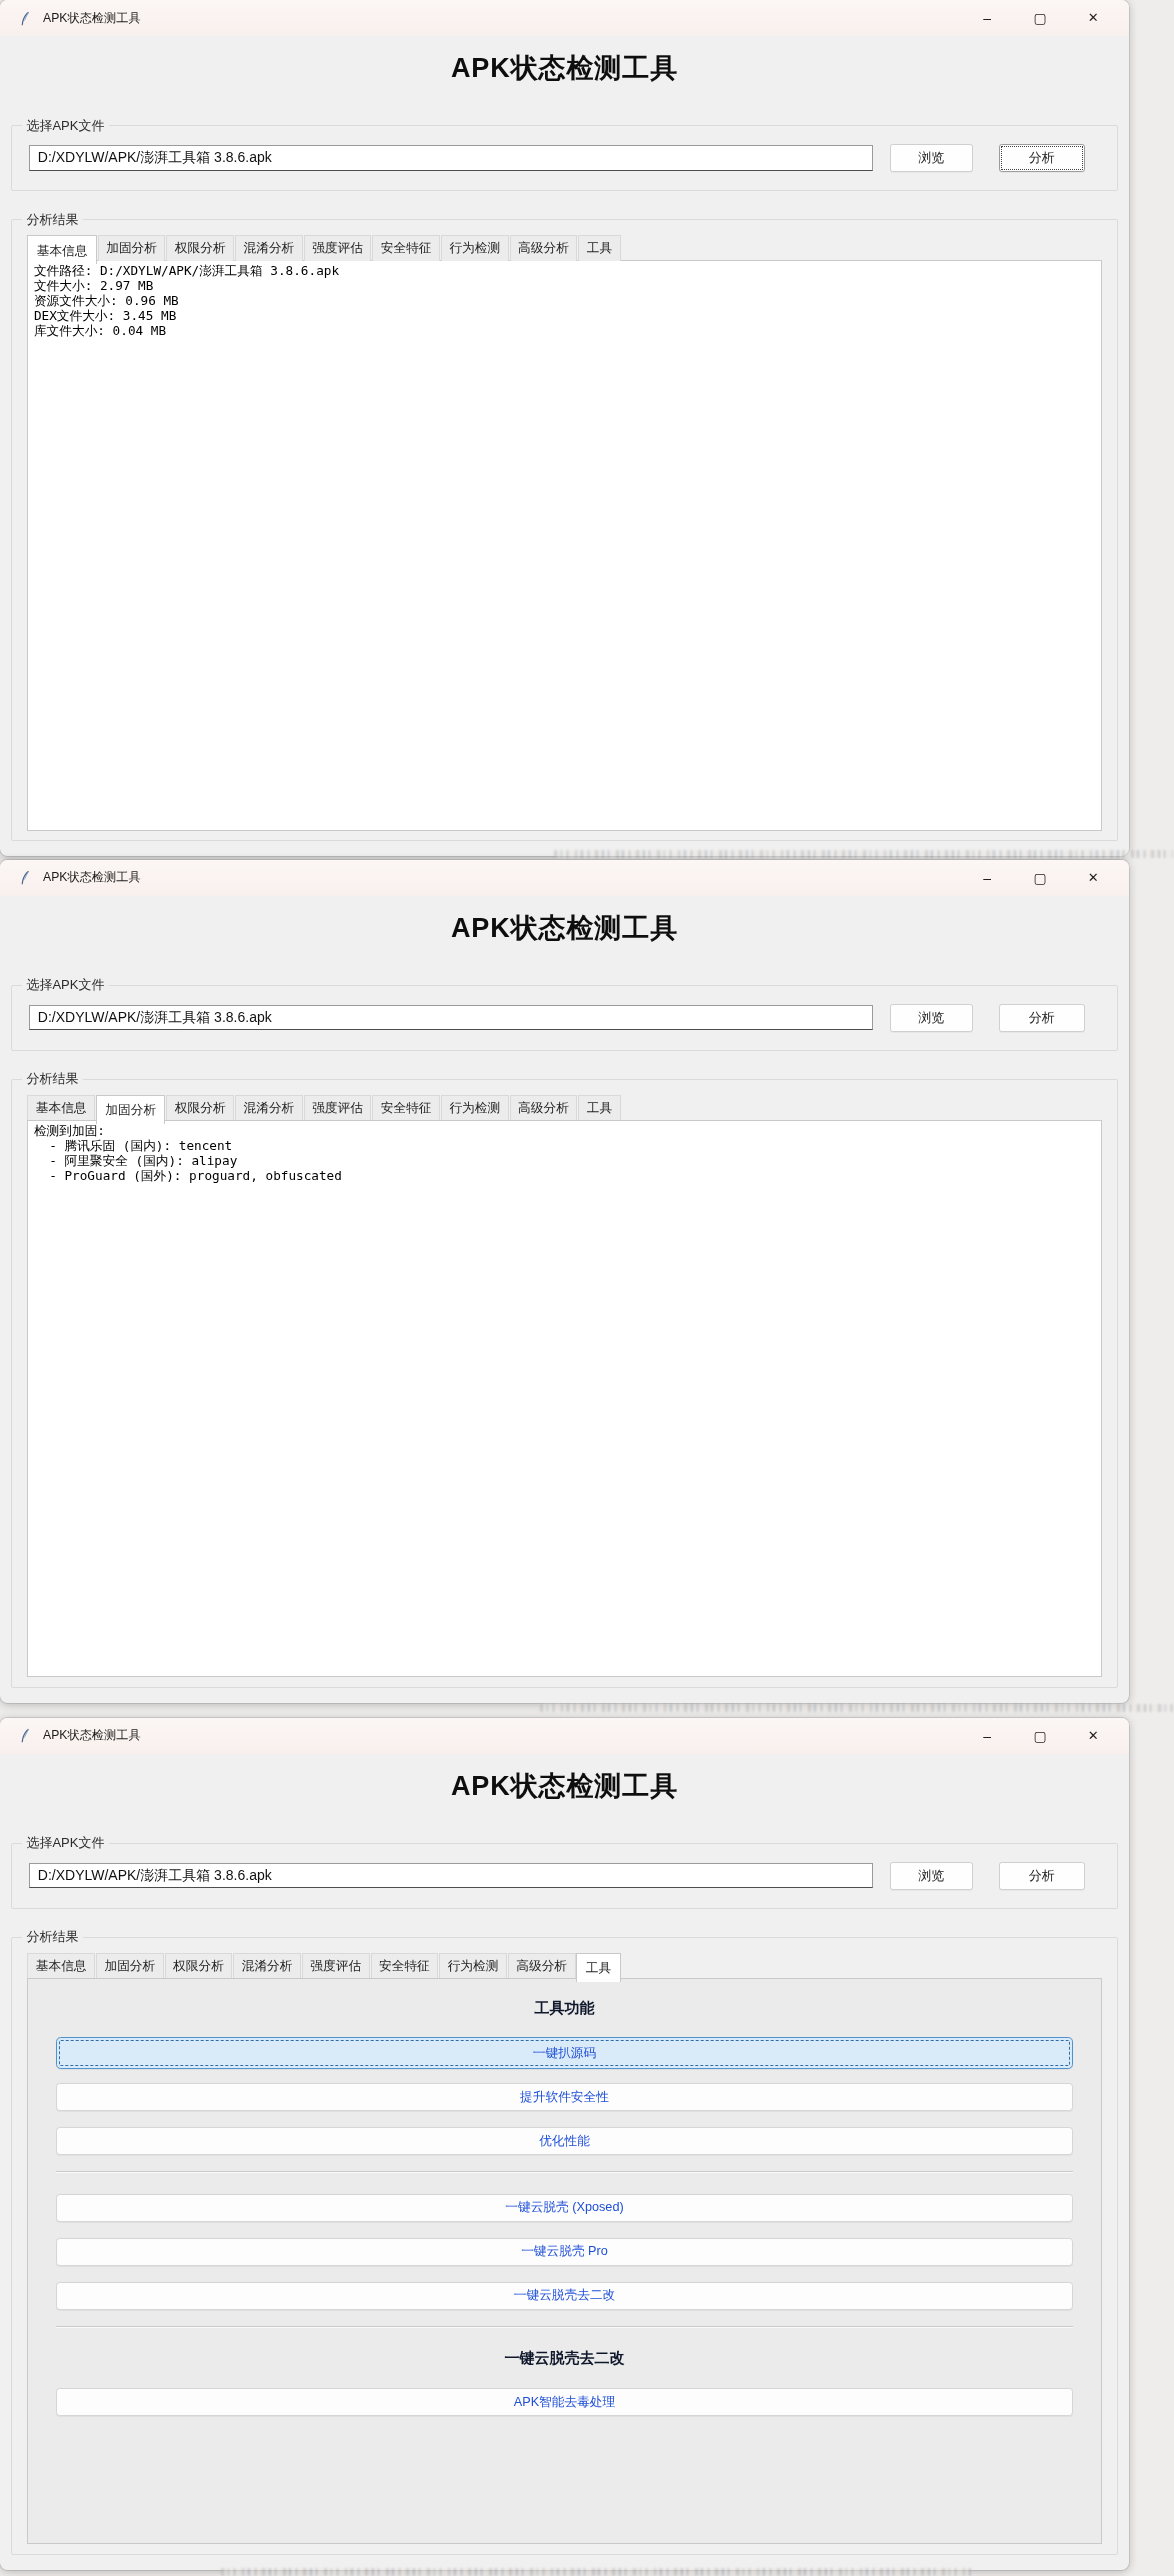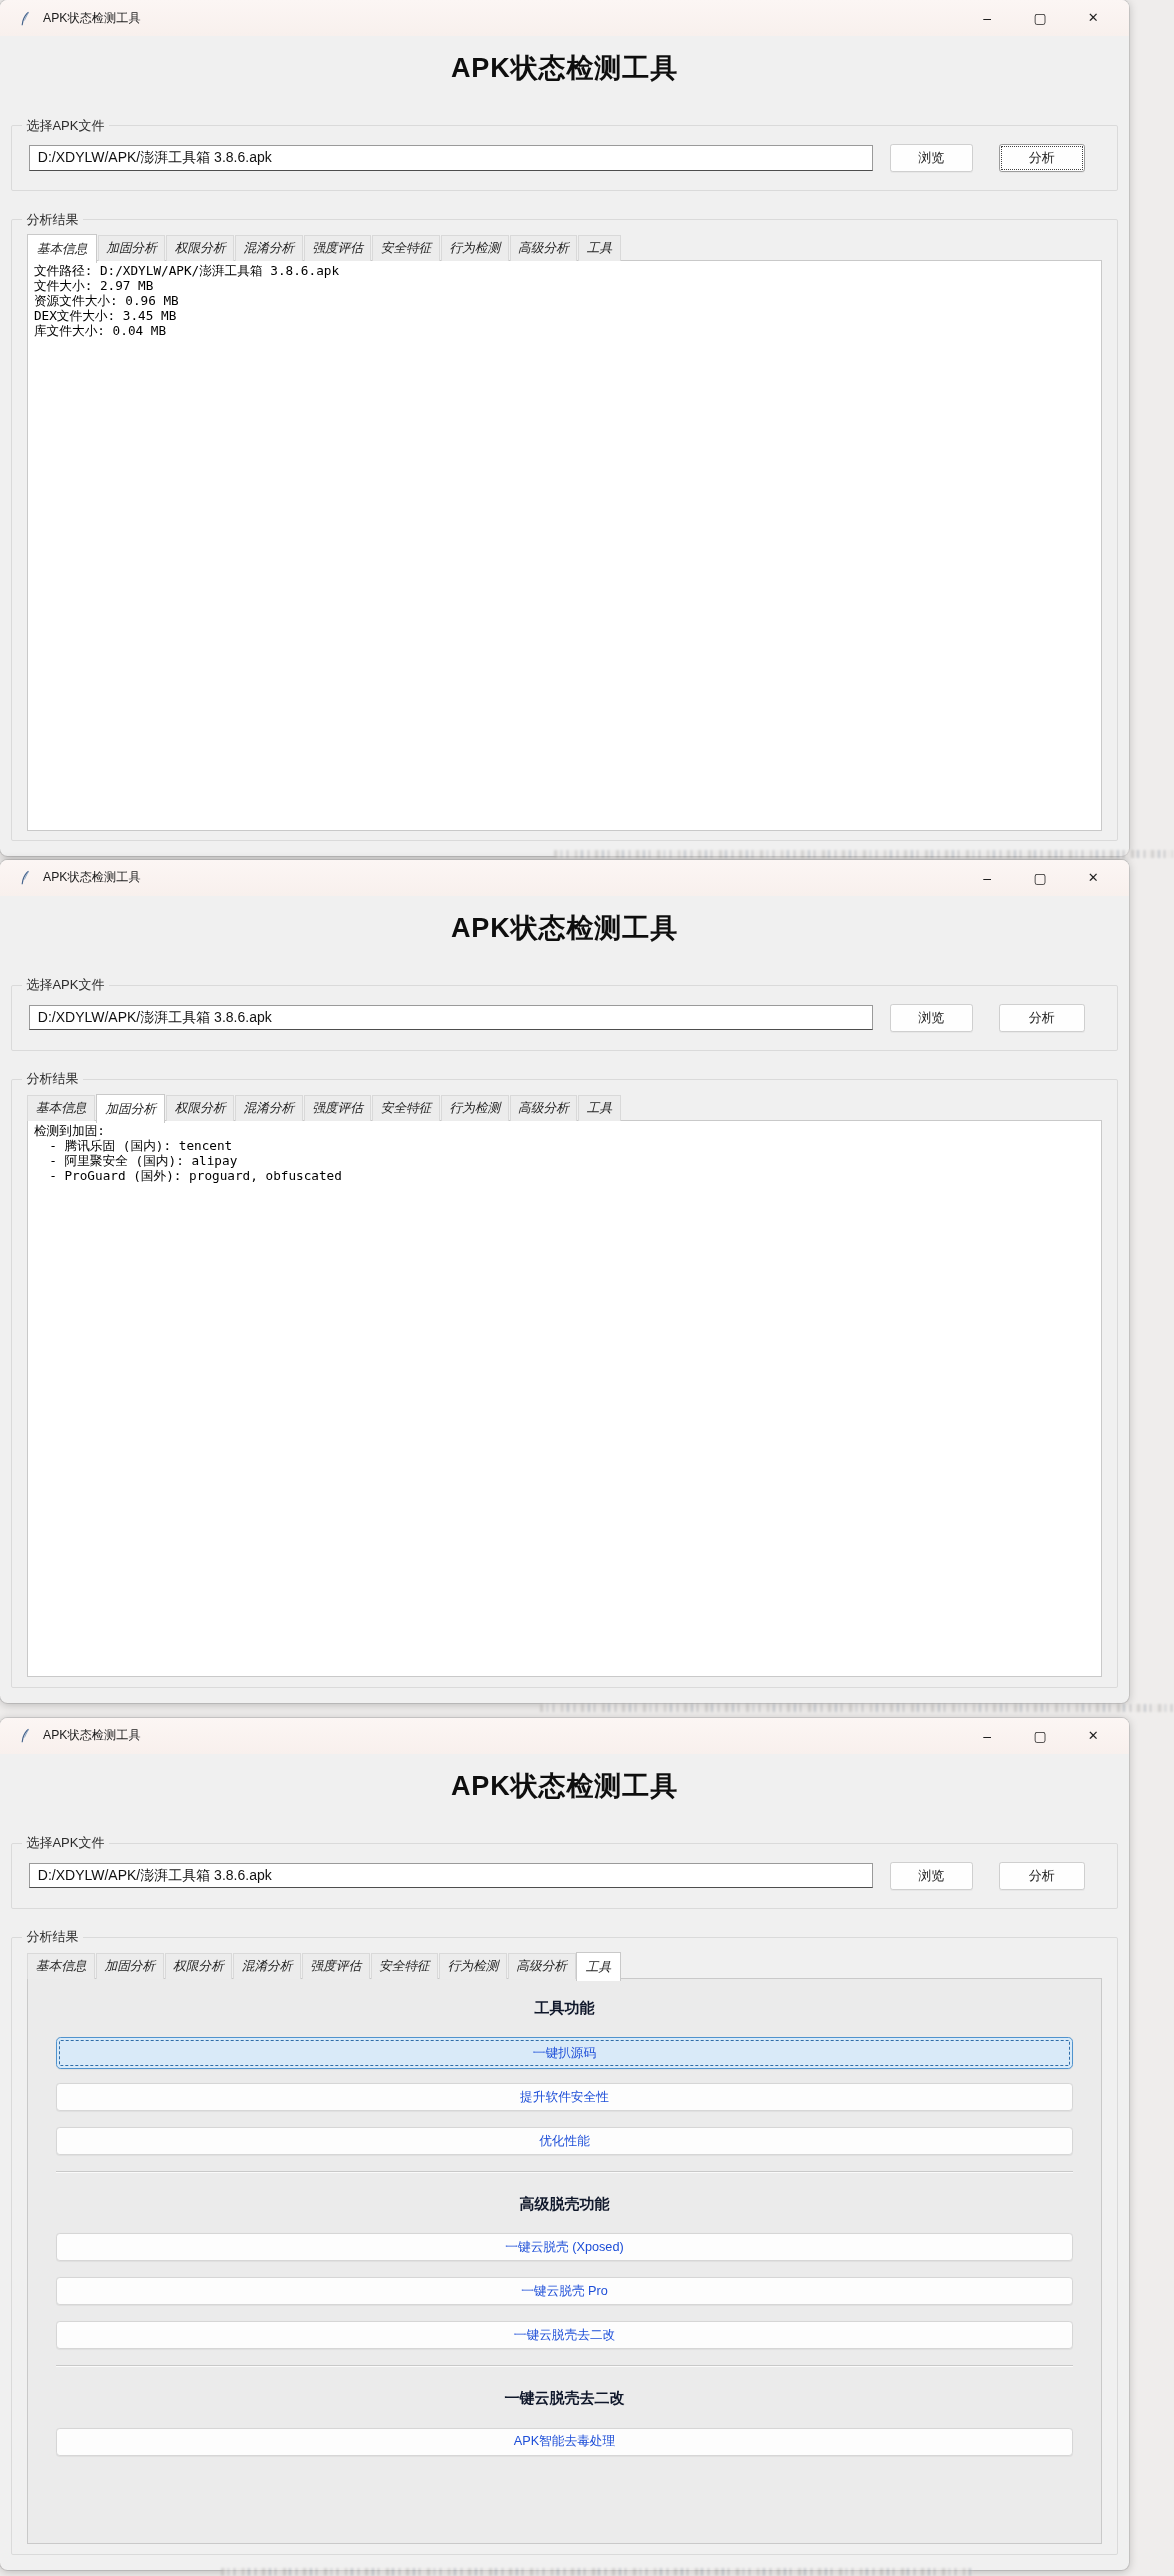--- a/index.html
+++ b/index.html
@@ -34,21 +34,21 @@
   .file-input{
     flex:1;height:22.5px;background:#ffffff;border:0.9px solid #9a9a9a;border-bottom:1.9px solid #4d4d4d;
     font-size:14px;padding:0.9px 7.5px 0;color:#111;font-family:inherit;min-width:0;
   }
   .btn{height:28px;background:#fefefe;border:0.9px solid #cfcfcf;border-radius:2.8px;font-size:13px;color:#1c1c1c;font-family:inherit;box-shadow:0 0.9px 0.9px rgba(0,0,0,.04);}
   .browse-btn{width:83px;margin-left:17px;}
   .analyze-btn{width:86px;margin-left:26px;}
   .analyze-btn.focused{outline:0.9px dotted #3f3f3f;outline-offset:-3.8px;border-color:#9c9c9c;}
   .group-results{flex:1;margin-top:28px;margin-bottom:15px;}
   .notebook{position:absolute;inset:15px 15px 9.4px 15px;display:flex;flex-direction:column;}
-  .tabs{display:flex;align-items:center;flex:0 0 26px;height:26px;position:relative;z-index:2;font-style:italic;}
+  .tabs{display:flex;align-items:flex-start;flex:0 0 26px;height:26px;position:relative;z-index:2;}
   .tab{font-size:12.7px;color:#1f1f1f;background:#ececec;border:0.9px solid #d9d9d9;border-bottom:none;padding:3.8px 7.5px;margin-right:0.9px;white-space:nowrap;}
   .tab.selected{background:#ffffff;border-color:#c9c9c9;padding:6.6px 8.4px 4.7px;margin-bottom:-0.9px;}
   .tab-content{flex:1;border:0.9px solid #c9c9c9;background:#ffffff;margin-top:-0.9px;overflow:hidden;position:relative;z-index:1;}
   .result-text{
     margin:0;padding:1.9px 5.6px;font-family:"DejaVu Sans Mono","DejaVu Sans",monospace;
     font-size:12.7px;line-height:15px;color:#000;white-space:pre;
   }
   .tab-content.tools{background:#ebebeb;padding:15px 28px 9.4px;box-sizing:border-box;}
   .section-heading{text-align:center;font-size:15px;font-weight:700;color:#0f172a;margin:3.8px 0 20.6px;line-height:19px;}
   .tool-btn{
@@ -201,21 +201,20 @@
           <span class="tab">行为检测</span>
           <span class="tab">高级分析</span>
           <span class="tab selected">工具</span>
         </div>
       <div class="tab-content tools">
           <div class="section-heading">工具功能</div>
           <button class="tool-btn focused">一键扒源码</button>
           <button class="tool-btn">提升软件安全性</button>
           <button class="tool-btn">优化性能</button>
           <div class="separator"></div>
-          <div class="section-heading">高级脱壳功能</div>
           <button class="tool-btn">一键云脱壳 (Xposed)</button>
           <button class="tool-btn">一键云脱壳 Pro</button>
           <button class="tool-btn">一键云脱壳去二改</button>
           <div class="separator"></div>
           <div class="section-heading">一键云脱壳去二改</div>
           <button class="tool-btn">APK智能去毒处理</button>
         </div>
     </div>
   </div>
 </div>

